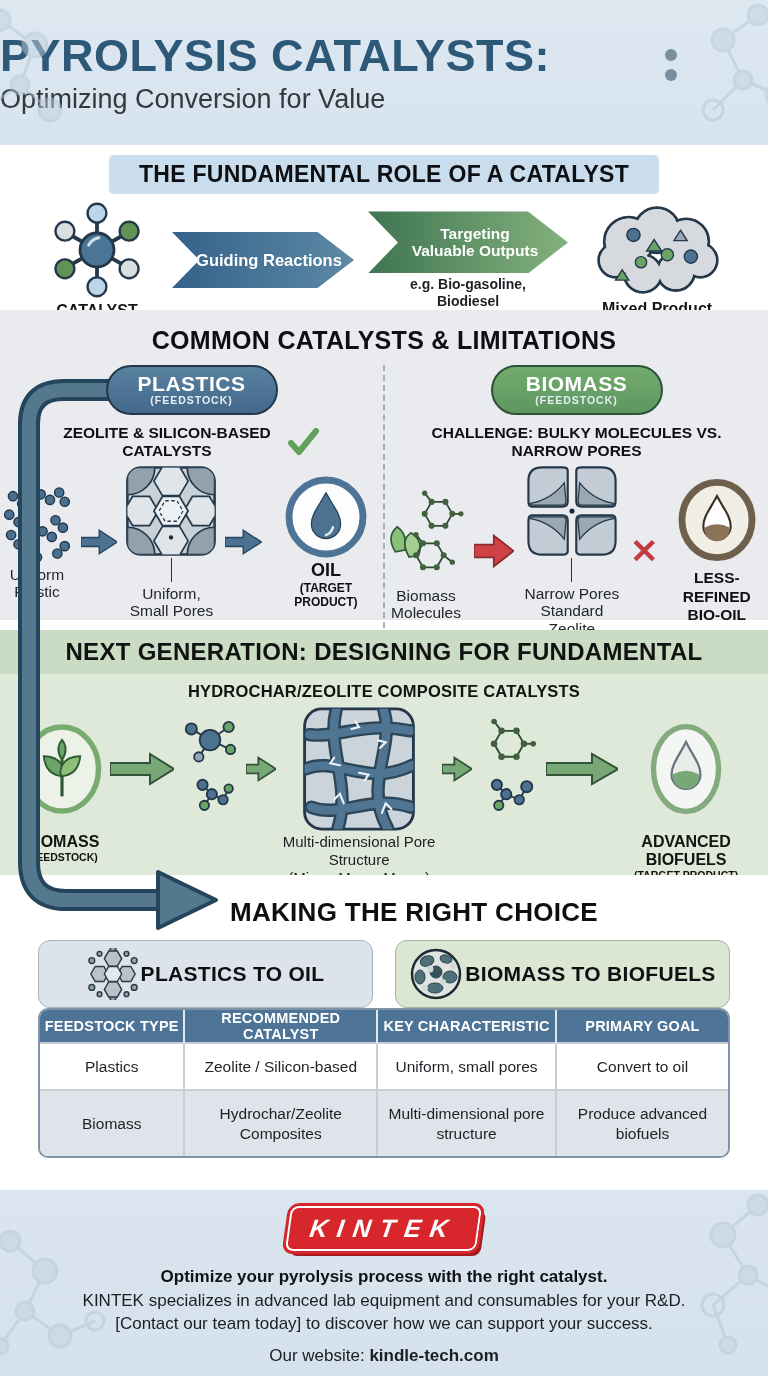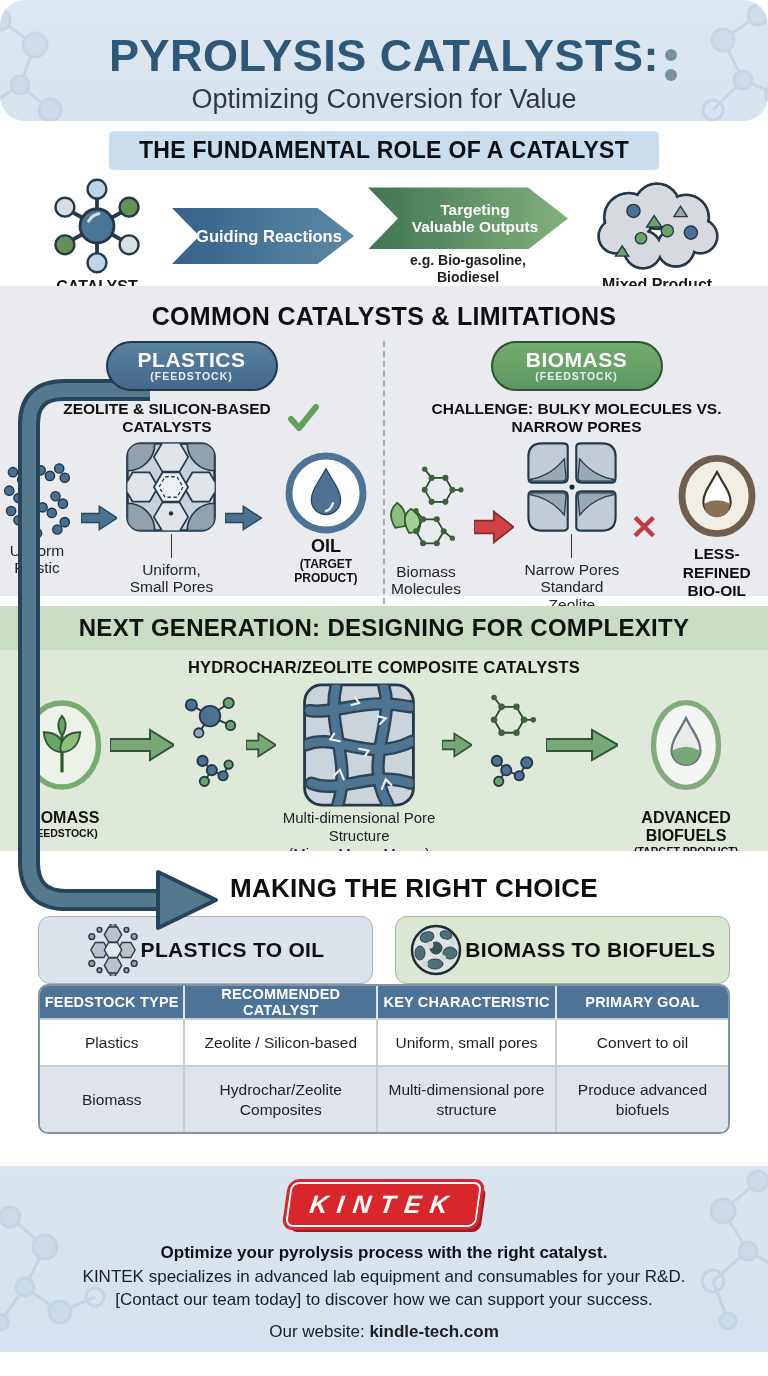--- a/index.html
+++ b/index.html
@@ -1,22 +1,22 @@
 <!DOCTYPE html>
 <html><head>
 <meta charset="utf-8">
 <style>
   html,body{margin:0;padding:0;background:#ffffff;}
   #page{position:relative;width:768px;height:1376px;overflow:hidden;
         font-family:"Liberation Sans",sans-serif;color:#16181b;background:#fff;}
   .ml{white-space:pre-line;}
 
   
-  .header{position:relative;height:121px;background:linear-gradient(180deg,#dde8f1,#d7e3ee);
-          text-align:center;overflow:hidden;border-radius:25px;}
+  .header{position:relative;height:145px;background:linear-gradient(180deg,#dde8f1,#d7e3ee);
+          overflow:hidden;}
   .header h1{margin:30px 0 2px;font-size:45px;font-weight:800;letter-spacing:.5px;color:#2d5878;}
   .header h2{margin:0;font-size:27px;font-weight:400;color:#33383f;}
   .deco{position:absolute;opacity:.5;pointer-events:none;}
 
   
   .sec1{position:relative;height:165px;background:#ffffff;text-align:center;}
   .banner{display:inline-block;margin-top:10px;padding:6px 30px;background:#c9dded;border-radius:5px;
           font-size:23px;font-weight:800;color:#0d0f12;letter-spacing:.3px;}
   .flow1{display:flex;justify-content:center;align-items:center;gap:14px;margin-top:6px;}
   .fitem{display:flex;flex-direction:column;align-items:center;}
@@ -372,21 +372,21 @@
 BIO-OIL</div>
           </div>
         </div>
       </div>
     </div>
   </div>
 
   <div class="gap"></div>
 
   <div class="sec3">
-    <div class="band">NEXT GENERATION: DESIGNING FOR COMPLEXITY</div>
+    <div class="band">NEXT GENERATION: DESIGNING FOR FUNDAMENTAL</div>
     <div class="sub">HYDROCHAR/ZEOLITE COMPOSITE CATALYSTS</div>
     <div class="flow3">
       <div class="f3item">
         <div class="iconslot">
           <svg width="84" height="96" viewBox="0 0 92 104">
             <ellipse cx="46" cy="52" rx="40" ry="46" fill="#edf2e9" stroke="#77ab6f" stroke-width="6"></ellipse>
             <path d="M46,82 L46,42" stroke="#2f5a33" stroke-width="3.5" fill="none"></path>
             <path d="M46,60 Q28,58 26,38 Q46,38 48,56 Z" fill="#6aa567" stroke="#2f5a33" stroke-width="2"></path>
             <path d="M46,60 Q64,58 66,38 Q46,38 44,56 Z" fill="#8cbf79" stroke="#2f5a33" stroke-width="2"></path>
             <path d="M46,42 Q38,30 46,20 Q54,30 46,42 Z" fill="#6aa567" stroke="#2f5a33" stroke-width="2"></path>

